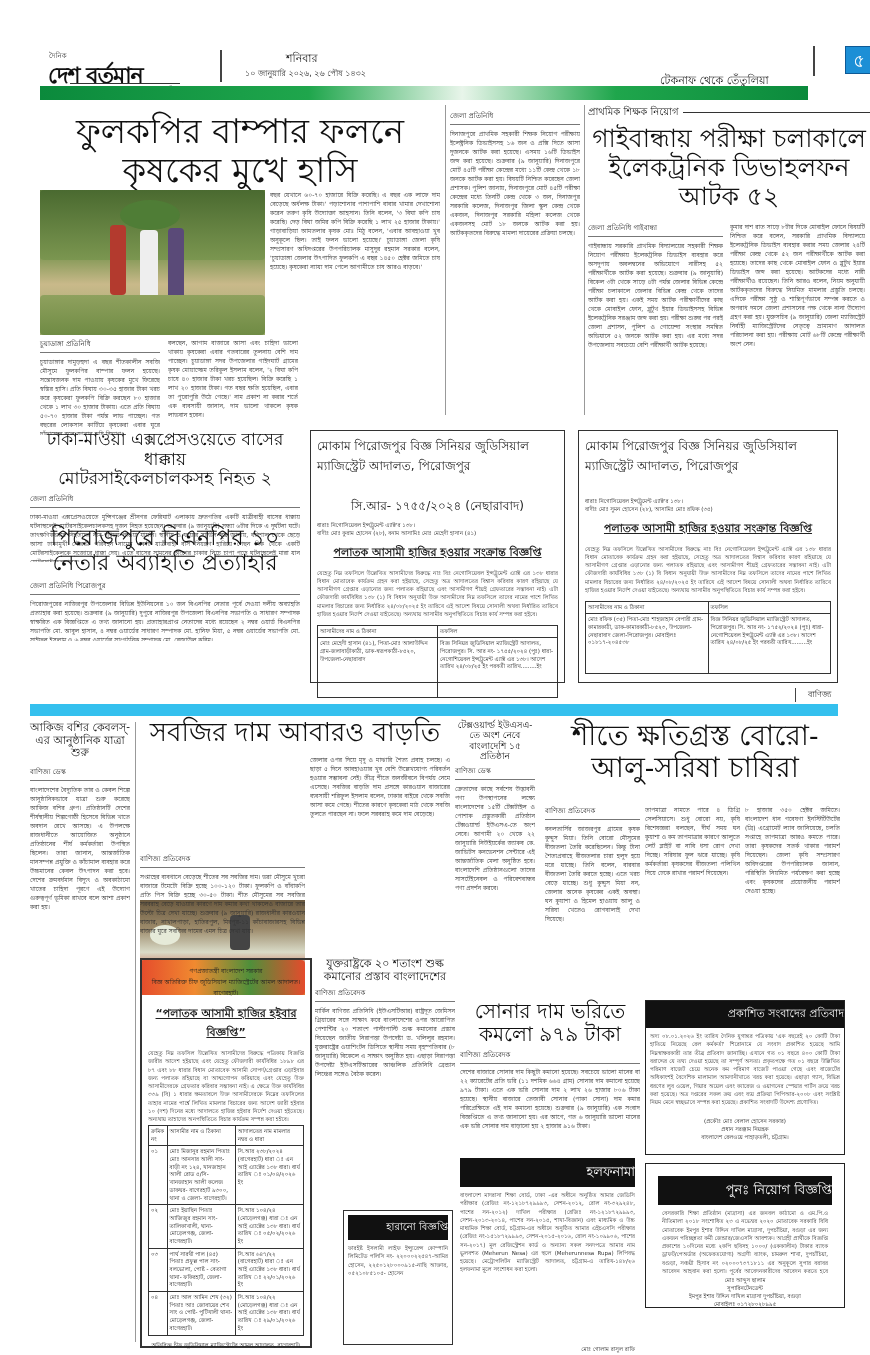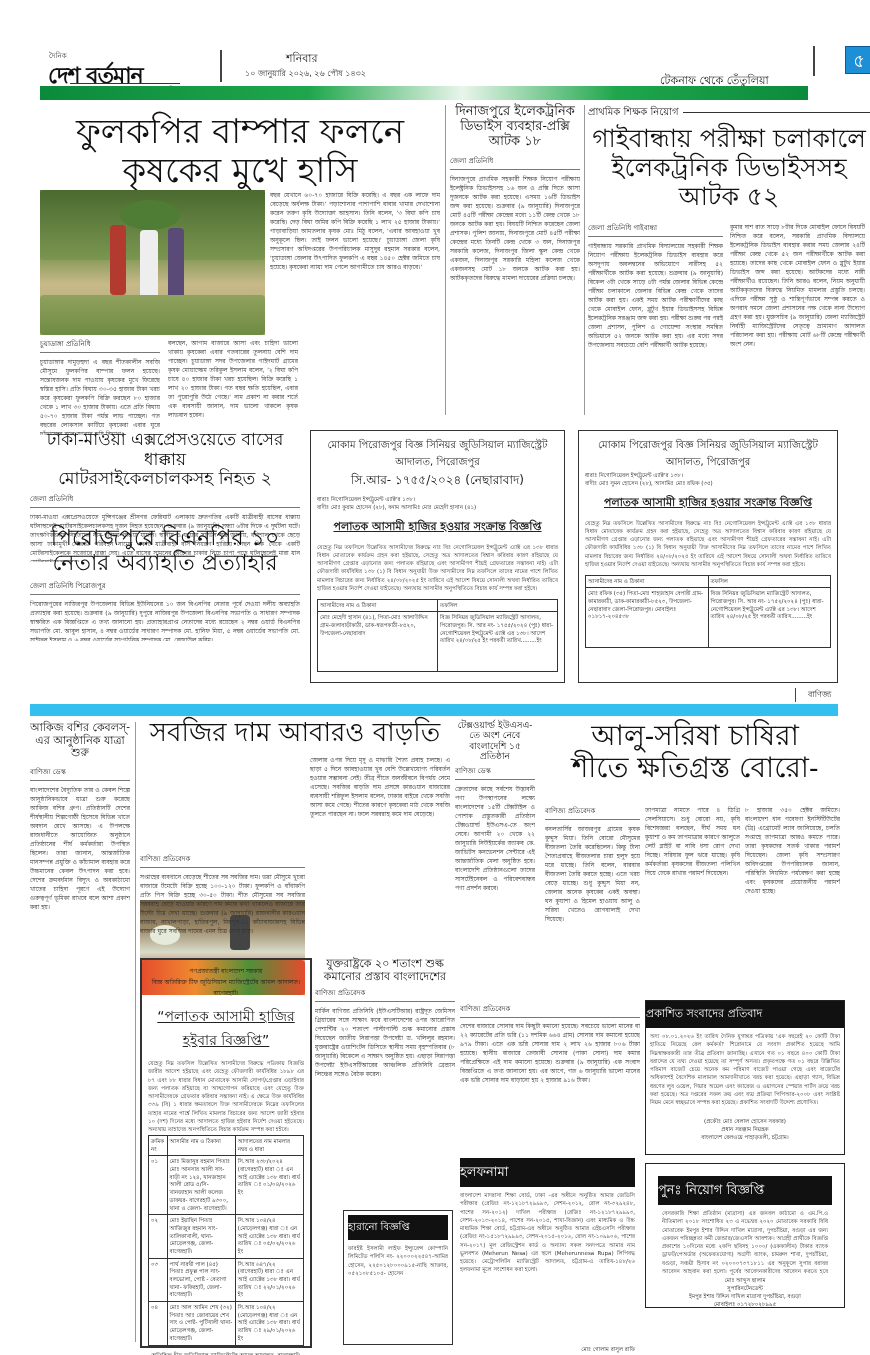--- a/index.html
+++ b/index.html
@@ -14,28 +14,28 @@
 .date{position:absolute;left:205px;top:27px;font-size:8px;color:#333}
 .tagline{position:absolute;left:620px;top:32px;font-size:11px}
 .pageno{position:absolute;left:805px;top:6px;width:28px;height:28px;background:#1c8fd6;color:#fff;font-size:18px;text-align:center;line-height:28px;border:1px solid #0e5a96}
 .greenbar{left:40px;top:86px;width:768px;height:14px;background:linear-gradient(90deg,#0b8a3c 0%,#1fa64c 35%,#e8f5ea 55%,#1fa64c 75%,#0b8a3c 100%)}
 .headline{font-family:"DejaVu Serif",serif;text-align:center;color:#111;line-height:1.15}
 .byline{font-size:7px;color:#222;border-bottom:1px solid #777;padding-bottom:2px}
 .body{font-size:6px;line-height:1.5;color:#333;text-align:justify}
 .photo{background:linear-gradient(180deg,#5c7a3a 0%,#6f8f47 40%,#c9b98a 65%,#9aa86a 100%);position:relative;overflow:hidden}
 .photo .fig{position:absolute;border-radius:4px}
 .notice{border:1px solid #333;padding:6px}
-.notice h4{font-size:10px;text-align:center;font-weight:normal;margin-bottom:0}
+.notice h4{font-size:12px;text-align:left;font-weight:normal;margin-bottom:20px}
 .notice .case{font-size:12px;text-align:center;margin-bottom:4px}
 .notice .meta{font-size:5.5px;line-height:1.5}
 .notice .title{font-size:11px;text-align:center;text-decoration:underline;margin:6px 0;font-weight:bold}
 table{border-collapse:collapse;width:100%}
 td,th{border:1px solid #333;font-size:5.5px;padding:2px;vertical-align:top;text-align:left;font-weight:normal;line-height:1.4}
 .bluebar{left:30px;top:704px;width:808px;height:12px;background:#34c0ee}
-.darkhead{background:#111;color:#fff;text-align:left;font-size:13px;padding:4px 0}
+.darkhead{background:#111;color:#fff;text-align:right;font-size:13px;padding:4px 0}
 .colsep{position:absolute;width:1px;background:#999}
 .section{position:absolute;left:808px;top:688px;font-size:8px}
 </style>
 </head>
 <body>
 
 <div class="abs masthead">
   <span class="logo-small">দৈনিক</span>
   <div class="logo"><span>দেশ বর্তমান</span></div>
   <div class="logo-tag">সত্যের পথে অবিচল</div>
@@ -68,34 +68,33 @@
 </div>
 <div class="abs" style="left:168px;top:338px;width:130px">
   <div class="body" style="height:82px;overflow:hidden">বলছেন, আগাম বাজারে আসা এবং চাহিদা ভালো থাকায় কৃষকেরা এবার গতবারের তুলনায় বেশি দাম পাচ্ছেন। চুয়াডাঙ্গা সদর উপজেলার গাইদঘাট গ্রামের কৃষক মোয়াজ্জেম তরিকুল ইসলাম বলেন, '২ বিঘা কপি চাষে ৪০ হাজার টাকা খরচ হয়েছিল। বিক্রি করেছি ১ লাখ ২০ হাজার টাকা। গত বছর ক্ষতি হয়েছিল, এবার তা পুরোপুরি উঠে গেছে।' নাম প্রকাশ না করার শর্তে এক ব্যবসায়ী জানান, দাম ভালো থাকলে কৃষক লাভবান হবেন।</div>
 </div>
 <div class="abs" style="left:270px;top:190px;width:170px">
   <div class="body" style="height:230px;overflow:hidden">বছর যেখানে ৬০-৭০ হাজারে বিক্রি করেছি। এ বছর এক লাফে দাম বেড়েছে অর্ধলক্ষ টাকা।' পড়াশোনার পাশাপাশি বাবার খামার দেখাশোনা করেন তরুণ কৃষি উদ্যোক্তা আহসান। তিনি বলেন, '৩ বিঘা কপি চাষ করেছি। দেড় বিঘা জমির কপি বিক্রি করেছি ১ লাখ ২৫ হাজার টাকায়।' গাড়াবাড়িয়া আমতলার কৃষক মোঃ মিঠু বলেন, 'এবার আবহাওয়া খুব অনুকূলে ছিল। তাই ফলন ভালো হয়েছে।' চুয়াডাঙ্গা জেলা কৃষি সম্প্রসারণ অধিদপ্তরের উপপরিচালক মাসুদুর রহমান সরকার বলেন, 'চুয়াডাঙ্গা জেলার উৎপাদিত ফুলকপি এ বছর ১৪৫০ হেক্টর জমিতে চাষ হয়েছে। কৃষকেরা ন্যায্য দাম পেলে আগামীতে চাষ আরও বাড়বে।'</div>
 </div>
 <div class="colsep" style="left:445px;top:105px;height:310px"></div>
 
 <div class="abs" style="left:450px;top:104px;width:130px">
-  <div class="headline" style="font-size:13px">দিনাজপুরে ইলেকট্রনিক ডিভাইস ব্যবহার-প্রক্সি আটক ১৮</div>
   <div class="byline" style="margin-top:6px">জেলা প্রতিনিধি</div>
   <div class="body" style="margin-top:4px;height:245px;overflow:hidden">দিনাজপুরে প্রাথমিক সহকারী শিক্ষক নিয়োগ পরীক্ষায় ইলেক্ট্রনিক ডিভাইসসহ ১৬ জন ও প্রক্সি দিতে আসা দুজনকে আটক করা হয়েছে। এসময় ১৬টি ডিভাইস জব্দ করা হয়েছে। শুক্রবার (৯ জানুয়ারি) দিনাজপুরে মোট ৪৫টি পরীক্ষা কেন্দ্রের মধ্যে ১১টি কেন্দ্র থেকে ১৮ জনকে আটক করা হয়। বিষয়টি নিশ্চিত করেছেন জেলা প্রশাসক। পুলিশ জানায়, দিনাজপুরে মোট ৪৫টি পরীক্ষা কেন্দ্রের মধ্যে তিনটি কেন্দ্র থেকে ৩ জন, দিনাজপুর সরকারি কলেজ, দিনাজপুর জিলা স্কুল কেন্দ্র থেকে একজন, দিনাজপুর সরকারি মহিলা কলেজ থেকে একজনসহ মোট ১৮ জনকে আটক করা হয়। আটককৃতদের বিরুদ্ধে মামলা দায়েরের প্রক্রিয়া চলছে।</div>
 </div>
 <div class="colsep" style="left:584px;top:105px;height:310px"></div>
 
 <div class="abs" style="left:588px;top:104px;width:282px">
   <div style="font-size:10px;display:flex;align-items:center;gap:4px">
     <span>প্রাথমিক শিক্ষক নিয়োগ</span>
     <span style="flex:1;border-top:1px solid #333"></span>
   </div>
   <div class="headline" style="font-size:25px;margin-top:4px">
     <div>গাইবান্ধায় পরীক্ষা চলাকালে</div>
-    <div>ইলেকট্রনিক ডিভাইসসহ</div>
+    <div>ইলেকট্রনিক ডিভাহলফন</div>
     <div>আটক ৫২</div>
   </div>
 </div>
 <div class="abs" style="left:588px;top:222px;width:135px">
   <div class="byline">জেলা প্রতিনিধি গাইবান্ধা</div>
   <div class="body" style="margin-top:4px;height:178px;overflow:hidden">গাইবান্ধায় সরকারি প্রাথমিক বিদ্যালয়ের সহকারী শিক্ষক নিয়োগ পরীক্ষায় ইলেকট্রনিক ডিভাইস ব্যবহার করে অসদুপায় অবলম্বনের অভিযোগে নারীসহ ৫২ পরীক্ষার্থীকে আটক করা হয়েছে। শুক্রবার (৯ জানুয়ারি) বিকেল ৩টা থেকে সাড়ে ৪টা পর্যন্ত জেলার বিভিন্ন কেন্দ্রে পরীক্ষা চলাকালে জেলার বিভিন্ন কেন্দ্র থেকে তাদের আটক করা হয়। একই সময় আটক পরীক্ষার্থীদের কাছ থেকে মোবাইল ফোন, ব্লুটুথ ইয়ার ডিভাইসসহ বিভিন্ন ইলেকট্রনিক সরঞ্জাম জব্দ করা হয়। পরীক্ষা শুরুর পর পরই জেলা প্রশাসন, পুলিশ ও গোয়েন্দা সংস্থার সমন্বিত অভিযানে ৫২ জনকে আটক করা হয়। এর মধ্যে সদর উপজেলায় সবচেয়ে বেশি পরীক্ষার্থী আটক হয়েছে।</div>
 </div>
 <div class="abs" style="left:730px;top:222px;width:135px">
   <div class="body" style="height:190px;overflow:hidden">কুমার দাশ রাত সাড়ে ৮টার দিকে মোবাইল ফোনে বিষয়টি নিশ্চিত করে বলেন, সরকারি প্রাথমিক বিদ্যালয়ে ইলেকট্রনিক ডিভাইস ব্যবহার করার সময় জেলার ২৪টি পরীক্ষা কেন্দ্র থেকে ৫২ জন পরীক্ষার্থীকে আটক করা হয়েছে। তাদের কাছ থেকে মোবাইল ফোন ও ব্লুটুথ ইয়ার ডিভাইস জব্দ করা হয়েছে। আটকদের মধ্যে নারী পরীক্ষার্থীও রয়েছেন। তিনি আরও বলেন, নিয়ম অনুযায়ী আটককৃতদের বিরুদ্ধে নিয়মিত মামলার প্রস্তুতি চলছে। এদিকে পরীক্ষা সুষ্ঠু ও শান্তিপূর্ণভাবে সম্পন্ন করতে ও অপরাধ দমনে জেলা প্রশাসনের পক্ষ থেকে নানা উদ্যোগ গ্রহণ করা হয়। যুক্তসচিব (৯ জানুয়ারি) জেলা ম্যাজিস্ট্রেট নির্বাহী ম্যাজিস্ট্রেটদের নেতৃত্বে ভ্রাম্যমাণ আদালত পরিচালনা করা হয়। পরীক্ষায় মোট ৬৮টি কেন্দ্রে পরীক্ষার্থী অংশ নেন।</div>
 </div>
@@ -183,21 +182,21 @@
   <div class="body" style="margin-top:4px;height:95px;overflow:hidden">সপ্তাহের ব্যবধানে বেড়েছে শীতের সব সবজির দাম। ভরা মৌসুমে খুচরা বাজারে টমেটো বিক্রি হচ্ছে ১০০-১২০ টাকা। ফুলকপি ও বাঁধাকপি প্রতি পিস বিক্রি হচ্ছে ৩০-৫০ টাকা। শীত মৌসুমের সব সবজির সরবরাহ বেড়ে যাওয়ার কারণে দাম কমার কথা থাকলেও বাজারে তার উল্টো চিত্র দেখা যাচ্ছে। শুক্রবার (৯ জানুয়ারি) রাজধানীর কারওয়ান বাজার, নাখালপাড়া, হাতিরপুল, মিরপুর-১১ কাঁচাবাজারসহ বিভিন্ন বাজার ঘুরে সবজির দামের এমন চিত্র দেখা যায়।</div>
 </div>
 <div class="abs" style="left:310px;top:755px;width:140px">
   <div class="body" style="height:195px;overflow:hidden">জেলার ওপর দিয়ে মৃদু ও মাঝারি শৈত্য প্রবাহ চলছে। এ ছাড়া ৫ দিনে আবহাওয়ার খুব বেশি উল্লেখযোগ্য পরিবর্তন হওয়ার সম্ভাবনা নেই। তীব্র শীতে জনজীবনে বিপর্যয় নেমে এসেছে। সবজির বাড়তি দাম প্রসঙ্গে কারওয়ান বাজারের ব্যবসায়ী শরিফুল ইসলাম বলেন, ঢাকার বাইরে থেকে সবজি আসা কমে গেছে। শীতের কারণে কৃষকেরা মাঠ থেকে সবজি তুলতে পারছেন না। ফলে সরবরাহ কমে দাম বেড়েছে।</div>
 </div>
 
 <div class="abs notice" style="left:140px;top:958px;width:172px;height:390px;border-width:2px">
   <div style="font-size:6px;text-align:center">গণপ্রজাতন্ত্রী বাংলাদেশ সরকার</div>
   <div style="font-size:6px;text-align:center">বিজ্ঞ অতিরিক্ত চীফ জুডিসিয়াল ম্যাজিস্ট্রেটের আমল আদালত।</div>
   <div style="font-size:6px;text-align:center">বাগেরহাট।</div>
-  <div class="title" style="font-size:14px;font-weight:normal">“পলাতক আসামী হাজির হইবার বিজ্ঞপ্তি”</div>
+  <div class="title" style="font-size:11px;font-weight:bold">“পলাতক আসামী হাজির হইবার বিজ্ঞপ্তি”</div>
   <div class="body" style="font-size:5.5px;height:72px;overflow:hidden">যেহেতু নিম্ন তফসিল উল্লেখিত আসামীদের বিরুদ্ধে পত্রিকায় বিজ্ঞপ্তি জারীর আদেশ হইয়াছে এবং যেহেতু ফৌজদারী কার্যবিধির ১৮৯৮ এর ৮৭ এবং ৮৮ ধারার বিধান মোতাবেক আসামী সোপর্দ/গ্রেপ্তার এড়াইবার জন্য পলাতক রহিয়াছে বা আত্মগোপন করিয়াছে এবং যেহেতু উক্ত আসামীদেরকে গ্রেফতার করিবার সম্ভাবনা নাই। এ ক্ষেত্রে উক্ত কার্যবিধির ৩৩৯ (বি) ১ ধারার ক্ষমতাবলে উক্ত আসামীদেরকে নিম্নের তফসিলের তাহার নামের পার্শ্বে লিখিত মামলার বিচারের জন্য আদেশ জারী হইবার ১০ (দশ) দিনের মধ্যে আদালতে হাজির হইবার নির্দেশ দেওয়া হইতেছে। অন্যথায় তাহাদের অনুপস্থিতিতে বিচার কার্যক্রম সম্পন্ন করা হইবে।</div>
   <table style="margin-top:4px">
     <tbody>
         <tr>
       <th style="width:12%">ক্রমিক নং</th>
       <th style="width:44%">আসামীর নাম ও ঠিকানা</th>
       <th>আদালতের নাম মামলার নম্বর ও ধারা</th>
     </tr>
     <tr>
           <td>০১</td>
@@ -236,36 +235,40 @@
   <div class="body" style="margin-top:4px;height:180px;overflow:hidden">মার্কিন বাণিজ্য প্রতিনিধি (ইউএসটিআর) রাষ্ট্রদূত জেমিসন গ্রিয়ারের সঙ্গে সাক্ষাৎ করে বাংলাদেশের ওপর আরোপিত পেশান্টির ২০ শতাংশ পাল্টাপাল্টি শুল্ক কমানোর প্রস্তাব দিয়েছেন জাতীয় নিরাপত্তা উপদেষ্টা ড. খলিলুর রহমান। যুক্তরাষ্ট্রের ওয়াশিংটন ডিসিতে স্থানীয় সময় বৃহস্পতিবার (৮ জানুয়ারি) বিকেলে এ সাক্ষাৎ অনুষ্ঠিত হয়। এছাড়া নিরাপত্তা উপদেষ্টা ইউএসটিআরের আঞ্চলিক প্রতিনিধি ব্রেন্ডান লিঞ্চের সঙ্গেও বৈঠক করেন।</div>
 </div>
 
 <div class="abs notice" style="left:343px;top:1210px;width:110px;height:135px;padding:4px">
   <div class="darkhead" style="font-size:10px">হারানো বিজ্ঞপ্তি</div>
   <div class="body" style="font-size:5.5px;margin-top:4px">ফারইষ্ট ইসলামী লাইফ ইন্স্যুরেন্স কোম্পানি লিমিটেড পলিসি নং- ২২০০০২২৫৪৭-আমির হোসেন, ২২৫০১২৮০০০৯১৫-নাছি আক্তার, ০৫২১০৮৫১০৫- হোসেন</div>
 </div>
 
 <div class="abs" style="left:545px;top:720px;width:300px">
   <div class="headline" style="font-size:28px">
+    <div>শীতে ক্ষতিগ্রস্ত বোরো-</div>
     <div>আলু-সরিষা চাষিরা</div>
-    <div>শীতে ক্ষতিগ্রস্ত বোরো-</div>
   </div>
 </div>
 <div class="abs" style="left:545px;top:805px;width:95px">
   <div class="byline">বাণিজ্য প্রতিবেদক</div>
   <div class="body" style="margin-top:4px;height:180px;overflow:hidden">বনলতার্সির জাজরপুর গ্রামের কৃষক কুদ্দুস মিয়া। তিনি বোরো মৌসুমের বীজতলা তৈরি করেছিলেন। কিন্তু টানা শৈত্যপ্রবাহে বীজতলার চারা হলুদ হয়ে মরে যাচ্ছে। তিনি বলেন, বারবার বীজতলা তৈরি করতে হচ্ছে। এতে খরচ বেড়ে যাচ্ছে। শুধু কুদ্দুস মিয়া নন, জেলার অনেক কৃষকের একই অবস্থা। ঘন কুয়াশা ও হিমেল হাওয়ায় আলু ও সরিষা খেতেও রোগবালাই দেখা দিয়েছে।</div>
 </div>
 <div class="abs" style="left:645px;top:805px;width:95px">
   <div class="body" style="height:185px;overflow:hidden">তাপমাত্রা নামতে পারে ৪ ডিগ্রি সেলসিয়াসে। শুধু বোরো নয়, কৃষি বিশেষজ্ঞরা বলছেন, দীর্ঘ সময় ঘন কুয়াশা ও কম তাপমাত্রার কারণে আলুতে লেট ব্লাইট বা নাবি ধসা রোগ দেখা দিচ্ছে। সরিষার ফুল ঝরে যাচ্ছে। কৃষি কর্মকর্তারা কৃষকদের বীজতলা পলিথিন দিয়ে ঢেকে রাখার পরামর্শ দিয়েছেন।</div>
 </div>
 <div class="abs" style="left:745px;top:805px;width:95px">
   <div class="body" style="height:170px;overflow:hidden">৮ হাজার ৩৫০ হেক্টর জমিতে। বাংলাদেশ ধান গবেষণা ইনস্টিটিউটের (ব্রি) এগ্রোমেট ল্যাব জানিয়েছে, চলতি সপ্তাহে তাপমাত্রা আরও কমতে পারে। তারা কৃষকদের সতর্ক থাকার পরামর্শ দিয়েছেন। জেলা কৃষি সম্প্রসারণ অধিদপ্তরের উপপরিচালক জানান, পরিস্থিতি নিয়মিত পর্যবেক্ষণ করা হচ্ছে এবং কৃষকদের প্রয়োজনীয় পরামর্শ দেওয়া হচ্ছে।</div>
 </div>
 
 <div class="abs" style="left:460px;top:1000px;width:180px">
+  <div class="headline" style="font-size:20px">
+    <div>সোনার দাম ভরিতে</div>
+    <div>কমলো ৯৭৯ টাকা</div>
+  </div>
   <div class="byline" style="margin-top:3px">বাণিজ্য প্রতিবেদক</div>
   <div class="body" style="margin-top:3px;height:80px;overflow:hidden">দেশের বাজারে সোনার দাম কিছুটা কমানো হয়েছে। সবচেয়ে ভালো মানের বা ২২ ক্যারেটের প্রতি ভরি (১১ দশমিক ৬৬৪ গ্রাম) সোনার দাম কমানো হয়েছে ৯৭৯ টাকা। এতে এক ভরি সোনার দাম ২ লাখ ২৬ হাজার ৮০৬ টাকা হয়েছে। স্থানীয় বাজারে তেজাবী সোনার (পাকা সোনা) দাম কমার পরিপ্রেক্ষিতে এই দাম কমানো হয়েছে। শুক্রবার (৯ জানুয়ারি) এক সংবাদ বিজ্ঞপ্তিতে এ তথ্য জানানো হয়। এর আগে, গত ৬ জানুয়ারি ভালো মানের এক ভরি সোনার দাম বাড়ানো হয় ২ হাজার ৯১৬ টাকা।</div>
 </div>
 
 <div class="abs notice" style="left:460px;top:1158px;width:175px;height:190px;padding:0;border:none">
   <div class="darkhead">হলফনামা</div>
   <div class="body" style="font-size:5.5px;margin-top:4px;height:155px;overflow:hidden">বাংলাদেশ মাদরাসা শিক্ষা বোর্ড, ঢাকা -এর অধীনে অনুষ্ঠিত আমার জেডিসি পরীক্ষার (রেজিঃ নং-১২১৮৭২৯৯৯৩, সেশন-২০১২, রোল নং-৩২৯২৪৮, পাশের সন-২০১২) দাখিল পরীক্ষার (রেজিঃ নং-১২১৮৭২৯৯৯৩, সেশন-২০১৩-২০১৪, পাশের সন-২০১৫, শাখা-বিজ্ঞান) এবং মাধ্যমিক ও উচ্চ মাধ্যমিক শিক্ষা বোর্ড, চট্টগ্রাম-এর অধীনে অনুষ্ঠিত আমার এইচএসসি পরীক্ষার (রেজিঃ নং-১৫১৮৭২৯৯৯৩, সেশন-২০১৫-২০১৬, রোল নং-১০৯৯০৬, পাশের সন-২০১৭) মূল রেজিস্ট্রেশন কার্ড ও অন্যান্য সকল সনদপত্রে আমার নাম ভুলবশত (Meherun Nesa) এর স্থলে (Meherunnesa Rupa) লিপিবদ্ধ হয়েছে। মেট্রোপলিটন ম্যাজিস্ট্রেট আদালত, চট্টগ্রাম-এ তারিখ-১৪৮/২৬ হলফনামা মূলে সংশোধন করা হলো।</div>
   <div style="font-size:5.5px;text-align:right">মোঃ গোলাম রাসুল রাফি</div>
 </div>
 

